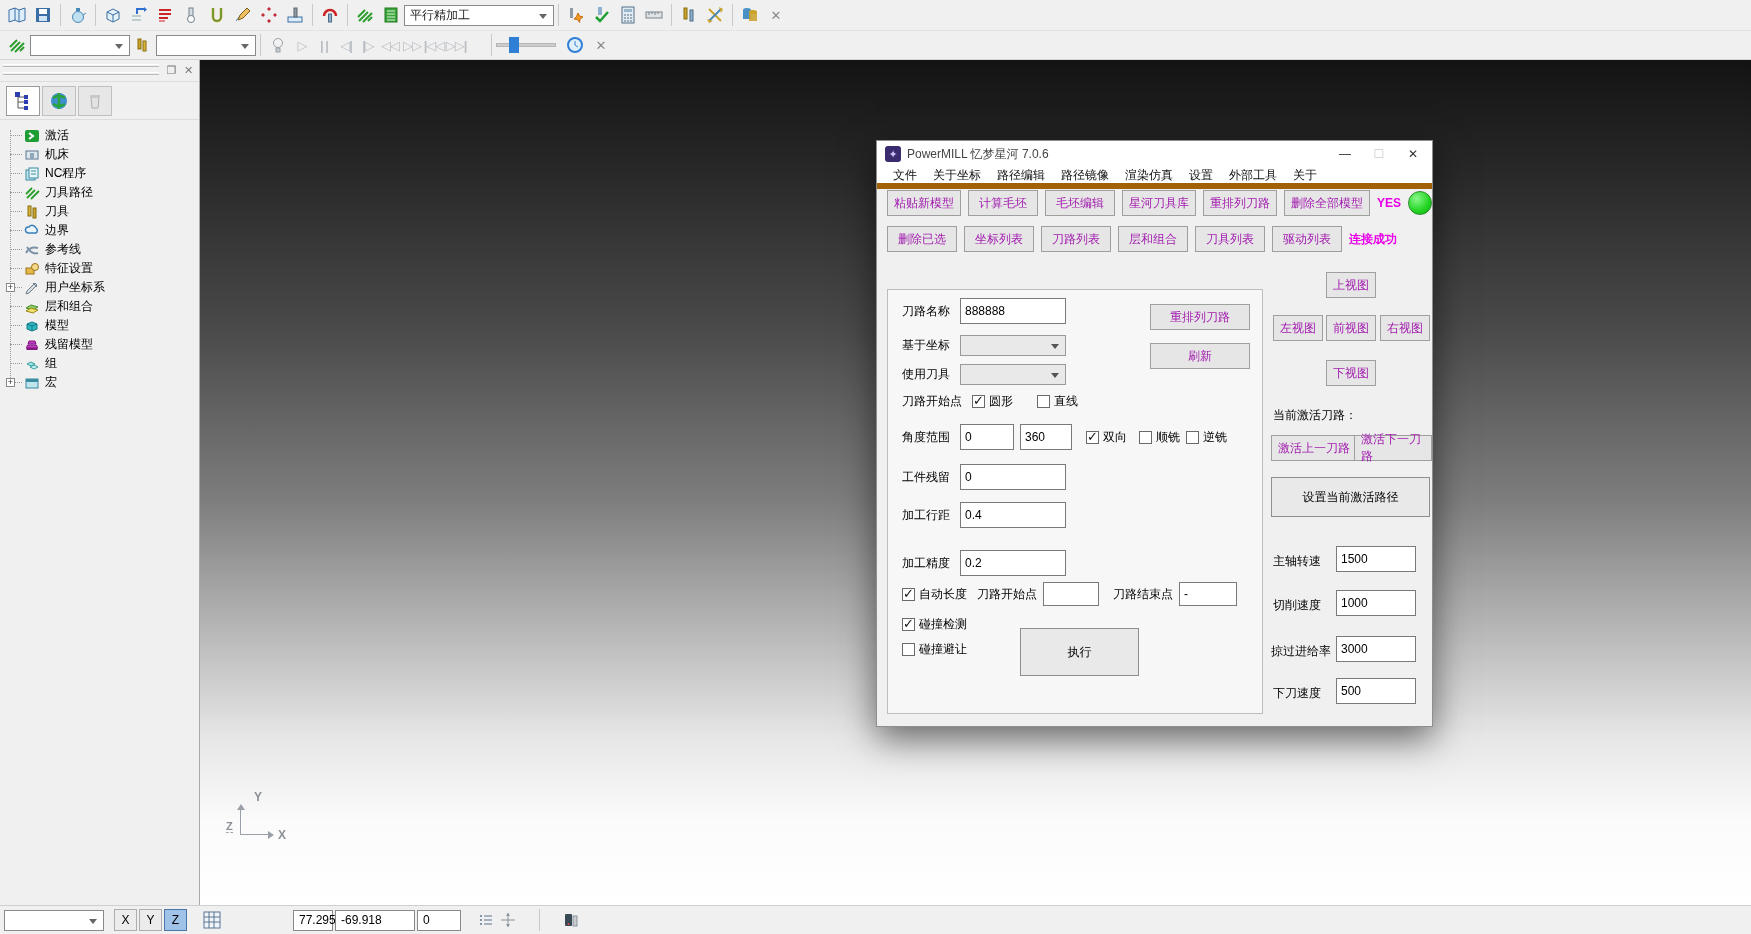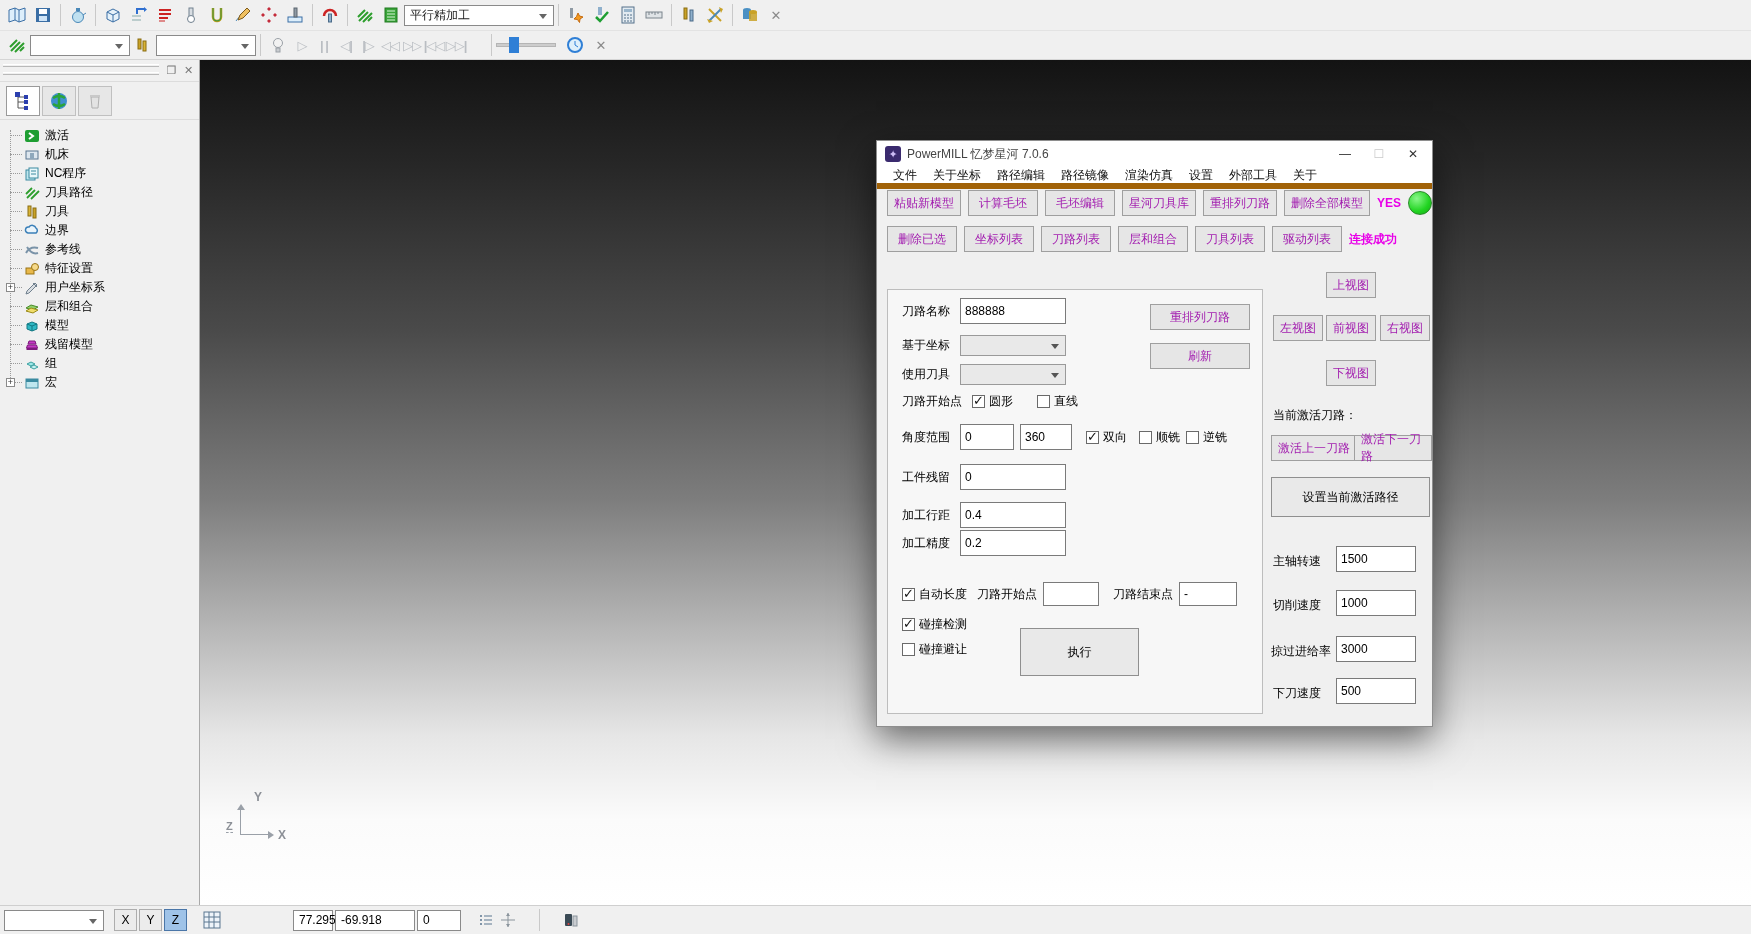--- a/index.html
+++ b/index.html
@@ -519,21 +519,21 @@
           </span>
       </div>
       <div class="frm" style="left:14px; top:174px;">
         <span class="lbl">工件残留</span>
         <span class="inp" style="width:106px; margin-left:4px;">0</span>
       </div>
       <div class="frm" style="left:14px; top:212px;">
         <span class="lbl">加工行距</span>
         <span class="inp" style="width:106px; margin-left:4px;">0.4</span>
       </div>
-      <div class="frm" style="left:14px; top:240px;">
+      <div class="frm" style="left:14px; top:260px;">
         <span class="lbl">加工精度</span>
         <span class="inp" style="width:106px; margin-left:4px;text-align:center;">0.2</span>
       </div>
       <div class="frm" style="left:14px; top:292px;">
         <span class="cb">
             <span class="box on"></span>
             <span>自动长度</span>
           </span>
         <span class="lbl" style="margin-left:4px;">刀路开始点</span>
         <span class="inp sm" style="width:56px;"></span>

